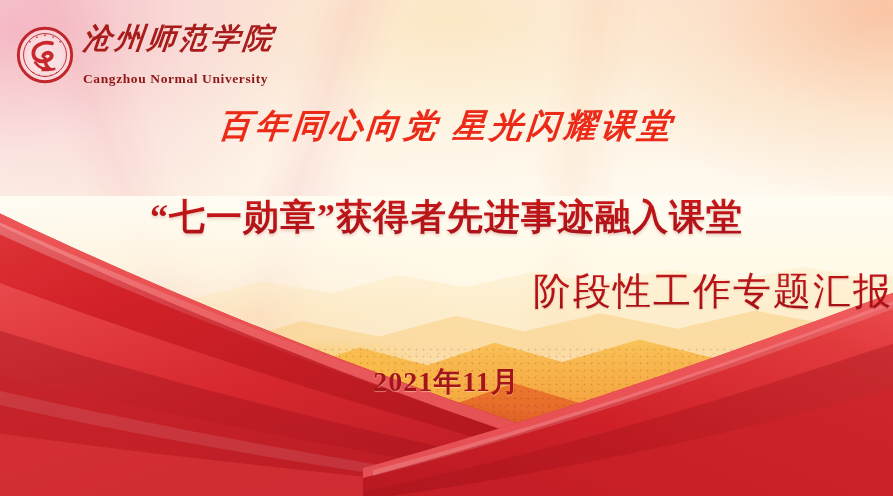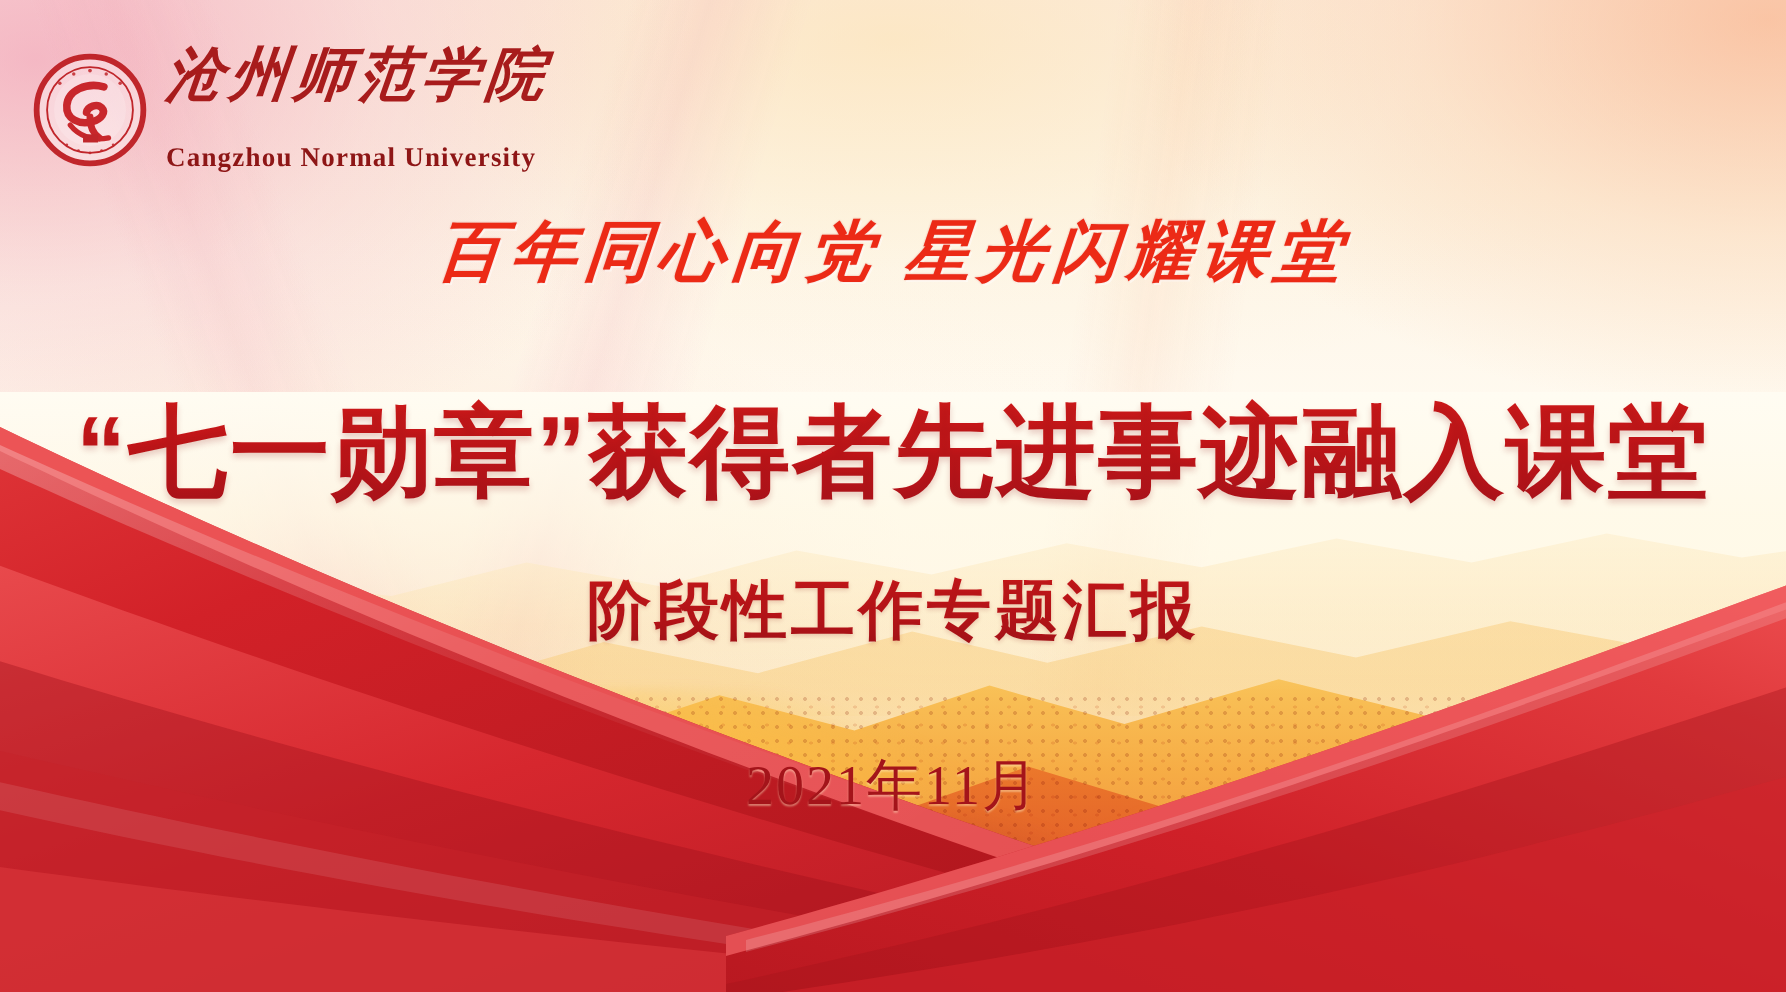--- a/index.html
+++ b/index.html
@@ -224,51 +224,52 @@
     font-weight: 700;
     font-style: italic;
     letter-spacing: 4px;
     color: #ec2a16;
     white-space: nowrap;
     transform: skewX(-5deg);
     text-shadow: 1px 1px 0 rgba(255,255,255,0.55), 0 0 1px rgba(200,20,10,0.4);
   }
   .line-main {
     margin-top: 44px;
-    font-family: Liberation Sans, sans-serif;
-    font-size: 50px;
+    font-family: Liberation Serif, serif;
+    font-size: 36px;
     font-weight: 700;
     letter-spacing: 1px;
     white-space: nowrap;
     color: #c3161c;
     background: linear-gradient(180deg, #cf1a1a 0%, #c21519 52%, #a9121c 100%);
     -webkit-background-clip: text;
     background-clip: text;
     -webkit-text-fill-color: transparent;
     text-shadow: 0 2px 3px rgba(140,20,20,0.20);
   }
   .line-sub {
     margin-top: 24px;
     font-family: "Liberation Serif", "DejaVu Serif", serif;
-    font-size: 32px;
-    font-weight: 700;
+    font-size: 38px;
+    font-weight: 400;
     letter-spacing: 2px;
     white-space: nowrap;
     color: #bb1419;
     background: linear-gradient(180deg, #c8181a 0%, #b81318 60%, #9d1018 100%);
     -webkit-background-clip: text;
     background-clip: text;
     -webkit-text-fill-color: transparent;
     text-shadow: 0 1px 2px rgba(140,20,20,0.18);
+    text-align: right;
   }
   .line-date {
     margin-top: 46px;
     font-family: "Liberation Serif", "DejaVu Serif", serif;
     font-size: 28px;
-    font-weight: 400;
+    font-weight: 700;
     letter-spacing: 1px;
     white-space: nowrap;
     color: #a4141a;
     text-shadow: 0 1px 1px rgba(255,240,200,0.45);
   }
 </style>
 </head>
 <body>
 
 <div id="poster">

